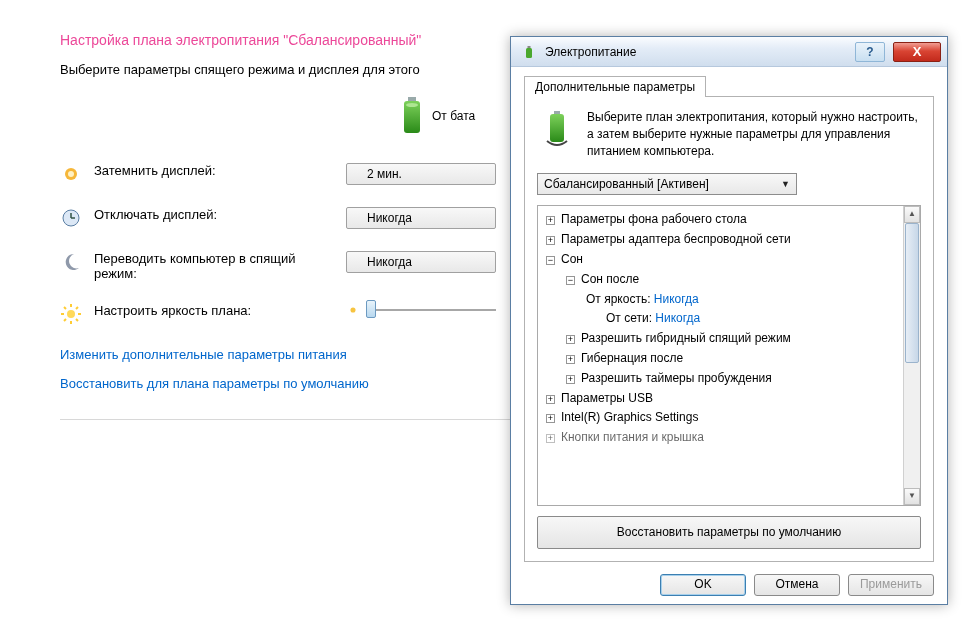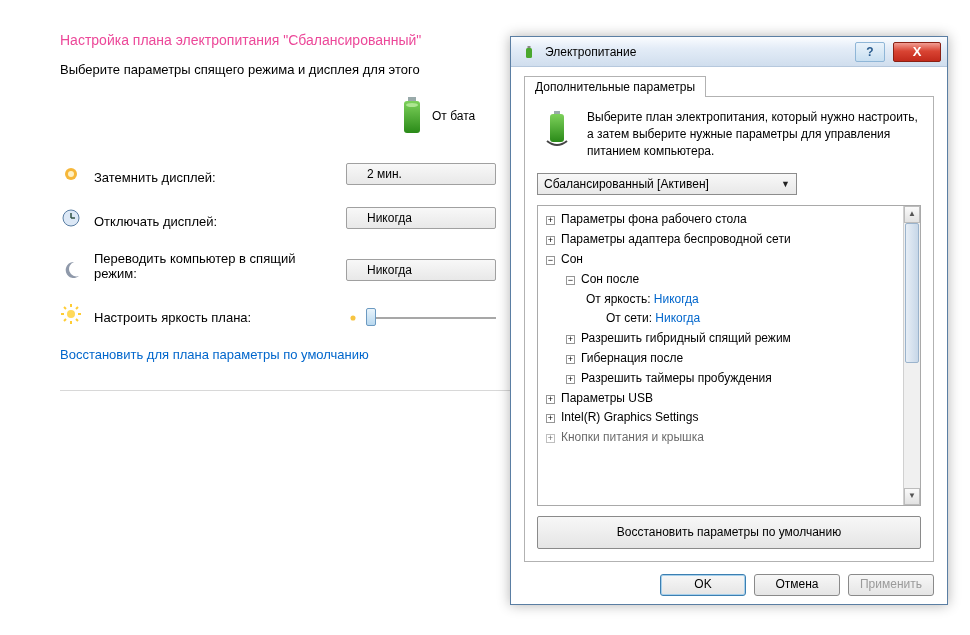--- a/index.html
+++ b/index.html
@@ -32,21 +32,21 @@
 .battery-row {
   margin-left: 340px;
   margin-bottom: 28px;
   display: flex;
   align-items: center;
   gap: 8px;
 }
 .battery-svg { width: 24px; height: 38px; }
 .setting-row {
   display: flex;
-  align-items: flex-end;
+  align-items: flex-start;
   gap: 12px;
   margin-bottom: 22px;
 }
 .setting-icon { width: 22px; height: 22px; flex-shrink: 0; }
 .setting-label { width: 240px; font-size: 13px; }
 .setting-value {
   width: 150px;
   height: 22px;
   border: 1px solid #a0a0a0;
   background: linear-gradient(#f8f8f8,#e8e8e8);
@@ -344,20 +344,21 @@
     <div class="brightness-slider">
       <svg width="14" height="14" viewBox="0 0 22 22">
           <circle cx="11" cy="11" r="4" fill="#f7c440"></circle>
         </svg>
       <div class="slider-track">
           <div class="slider-knob"></div>
         </div>
     </div>
   </div>
 
+  <a class="link">Изменить дополнительные параметры питания</a>
   <a class="link">Восстановить для плана параметры по умолчанию</a>
   <div class="hr"></div>
 </div>
 
 <div class="dialog">
   <div class="titlebar">
     <svg class="title-icon" viewBox="0 0 16 16">
         <rect x="5" y="4" width="6" height="10" rx="1.5" fill="#4aa82e"></rect>
         <rect x="6.5" y="2" width="3" height="2" fill="#888"></rect>
       </svg>

